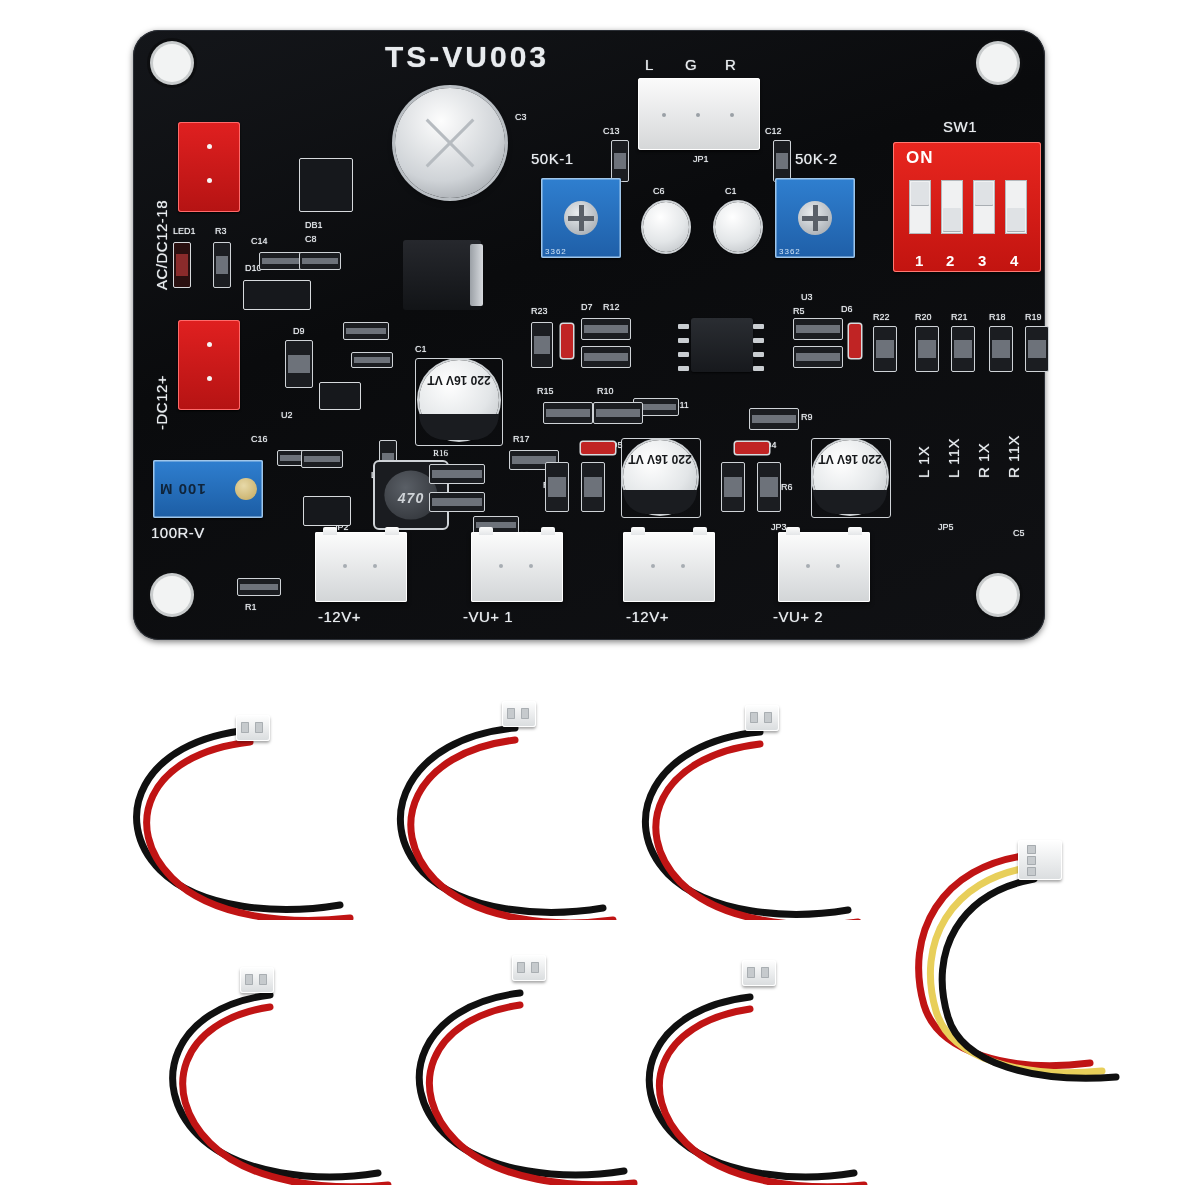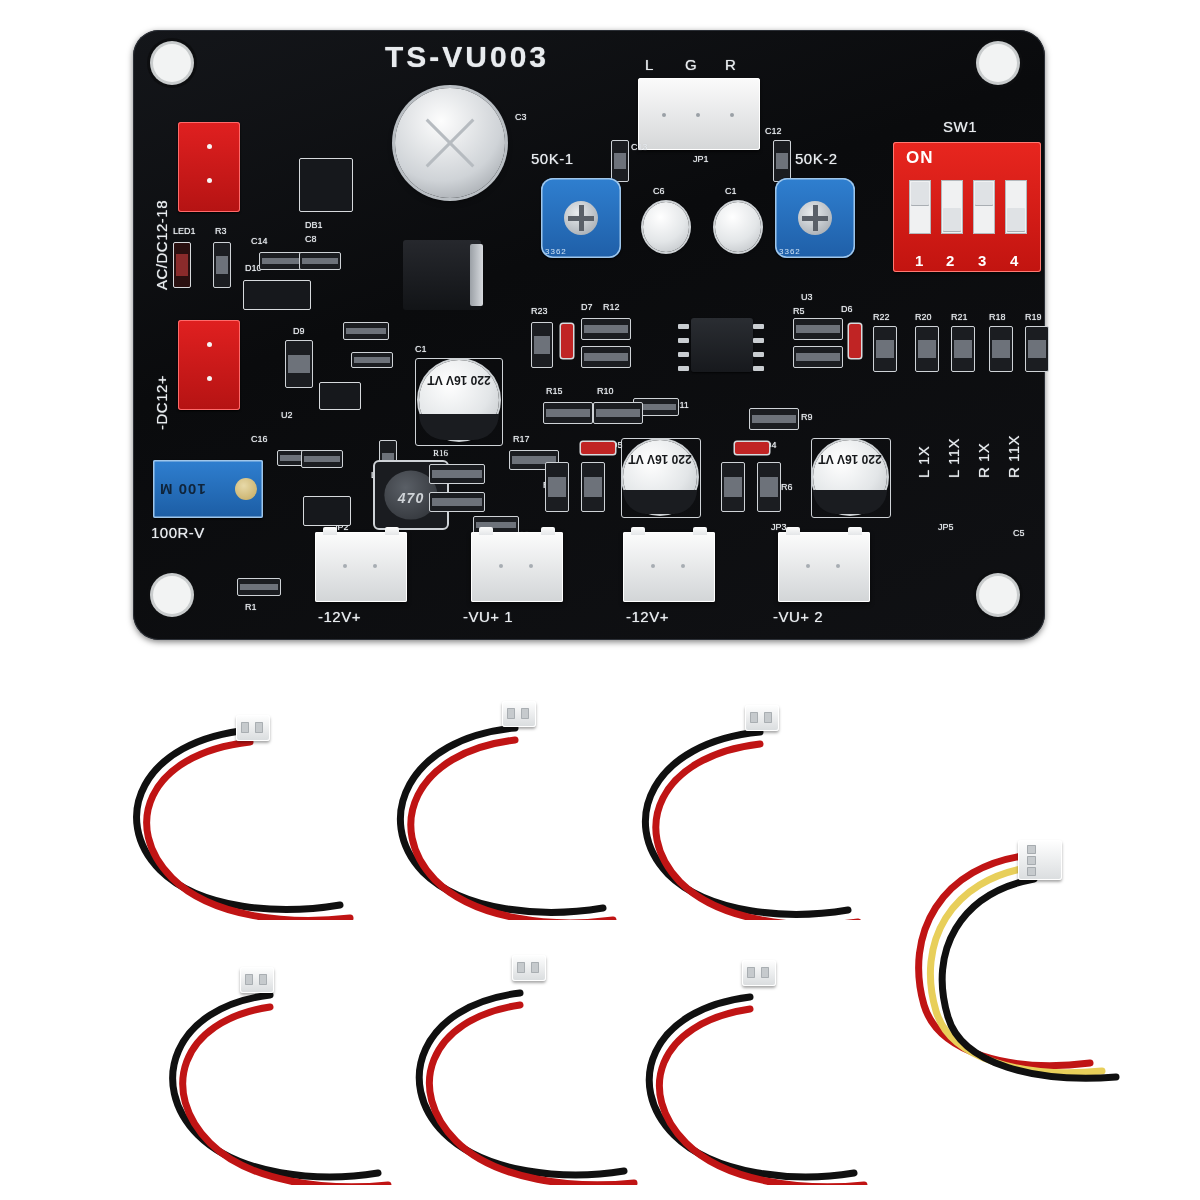--- a/index.html
+++ b/index.html
@@ -33,21 +33,21 @@
   .jstred{position:absolute;background:linear-gradient(180deg,#e02020,#b51313);
           border-radius:3px;box-shadow:inset 0 0 0 1px #ff6a6a,0 1px 2px #000;}
   .jstred .p{position:absolute;width:5px;height:5px;border-radius:50%;background:#f6f6f6;left:50%;
              margin-left:-2.5px;}
   .jstwhite{position:absolute;background:linear-gradient(180deg,#fbfbfb,#d5d7d8);
             border-radius:3px;box-shadow:inset 0 0 0 1px #ffffff,0 2px 3px rgba(0,0,0,.55);}
   .jstwhite .p{position:absolute;width:4px;height:4px;border-radius:50%;background:#9aa0a6;top:48%;}
 
   
   .trim{position:absolute;background:linear-gradient(180deg,#2f7fd0,#1f5fa8);
-        border-radius:12px;box-shadow:inset 0 0 0 1.5px #9fc6ea,0 1px 2px #000;text-decoration:underline;}
+        border-radius:2px;box-shadow:inset 0 0 0 1.5px #9fc6ea,0 1px 2px #000;text-decoration:underline;}
   .trim .screw{position:absolute;width:34px;height:34px;border-radius:50%;
         background:radial-gradient(circle at 40% 35%,#e9ecee,#9aa1a8);
         left:50%;top:50%;transform:translate(-50%,-50%);}
   .trim .screw:before,.trim .screw:after{content:"";position:absolute;background:#5a6068;}
   .trim .screw:before{left:50%;top:4px;bottom:4px;width:5px;margin-left:-2.5px;}
   .trim .screw:after{top:50%;left:4px;right:4px;height:5px;margin-top:-2.5px;}
   .trimlbl{position:absolute;bottom:2px;left:4px;font-size:8px;color:#cfe3f6;letter-spacing:1px;}
 
   .trim100{position:absolute;background:linear-gradient(180deg,#2f7fd0,#1c5da4);
            border-radius:2px;box-shadow:inset 0 0 0 1.5px #9fc6ea,0 1px 2px #000;}
@@ -220,21 +220,21 @@
 
   <div class="silk med" style="left:512px;top:26px;">L</div>
   <div class="silk med" style="left:552px;top:26px;">G</div>
   <div class="silk med" style="left:592px;top:26px;">R</div>
   <div class="jstwhite" style="left:505px;top:48px;width:122px;height:72px;">
     <div class="p" style="left:24px;"></div>
     <div class="p" style="left:58px;"></div>
     <div class="p" style="left:92px;"></div>
   </div>
   <div class="silk tiny" style="left:560px;top:124px;">JP1</div>
-  <div class="silk tiny" style="left:470px;top:112px;margin-left:28px;">C13</div>
+  <div class="silk tiny" style="left:470px;top:96px;">C13</div>
   <div class="silk tiny" style="left:632px;top:96px;">C12</div>
   <div class="res" style="left:478px;top:110px;width:16px;height:40px;"></div>
   <div class="res" style="left:640px;top:110px;width:16px;height:40px;"></div>
 
   <div class="silk med" style="left:398px;top:120px;">50K-1</div>
   <div class="silk med" style="left:662px;top:120px;">50K-2</div>
   <div class="trim" style="left:408px;top:148px;width:80px;height:80px;">
     <div class="screw"></div>
     <div class="trimlbl">3362</div>
   </div>
@@ -282,21 +282,21 @@
   <div class="icpin" style="left:545px;top:322px;"></div>
   <div class="icpin" style="left:545px;top:336px;"></div>
   <div class="icpin" style="left:620px;top:294px;"></div>
   <div class="icpin" style="left:620px;top:308px;"></div>
   <div class="icpin" style="left:620px;top:322px;"></div>
   <div class="icpin" style="left:620px;top:336px;"></div>
 
   <div class="silk tiny" style="left:398px;top:276px;">R23</div>
   <div class="silk tiny" style="left:448px;top:272px;text-align:center;">D7</div>
   <div class="silk tiny" style="left:470px;top:272px;">R12</div>
-  <div class="silk tiny" style="left:413px;top:356px;">R15</div>
+  <div class="silk tiny" style="left:404px;top:356px;">R15</div>
   <div class="silk tiny" style="left:464px;top:356px;">R10</div>
   <div class="silk tiny" style="left:660px;top:276px;text-align:right;">R5</div>
   <div class="silk tiny" style="left:708px;top:274px;">D6</div>
   <div class="silk tiny" style="left:740px;top:282px;">R22</div>
   <div class="silk tiny" style="left:782px;top:282px;">R20</div>
   <div class="silk tiny" style="left:818px;top:282px;">R21</div>
   <div class="silk tiny" style="left:856px;top:282px;">R18</div>
   <div class="silk tiny" style="left:892px;top:282px;">R19</div>
   <div class="silk tiny" style="left:540px;top:370px;">C11</div>
   <div class="silk tiny" style="left:668px;top:382px;">R9</div>

